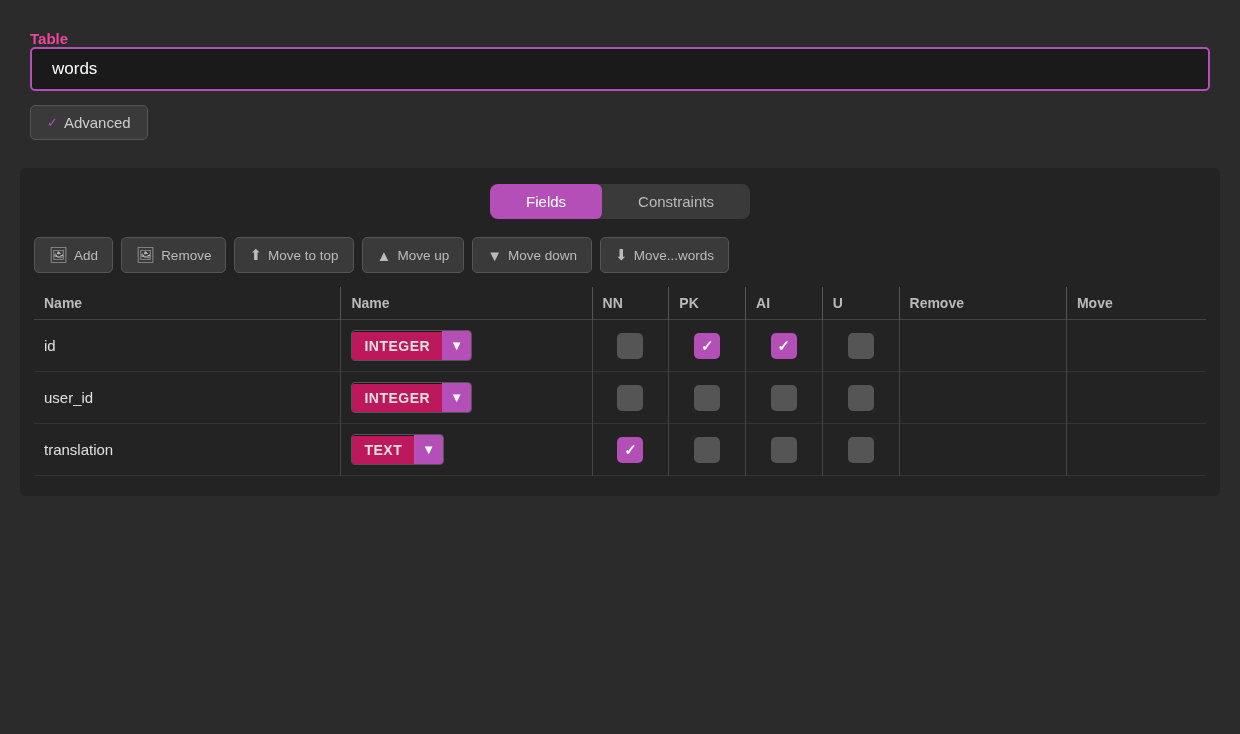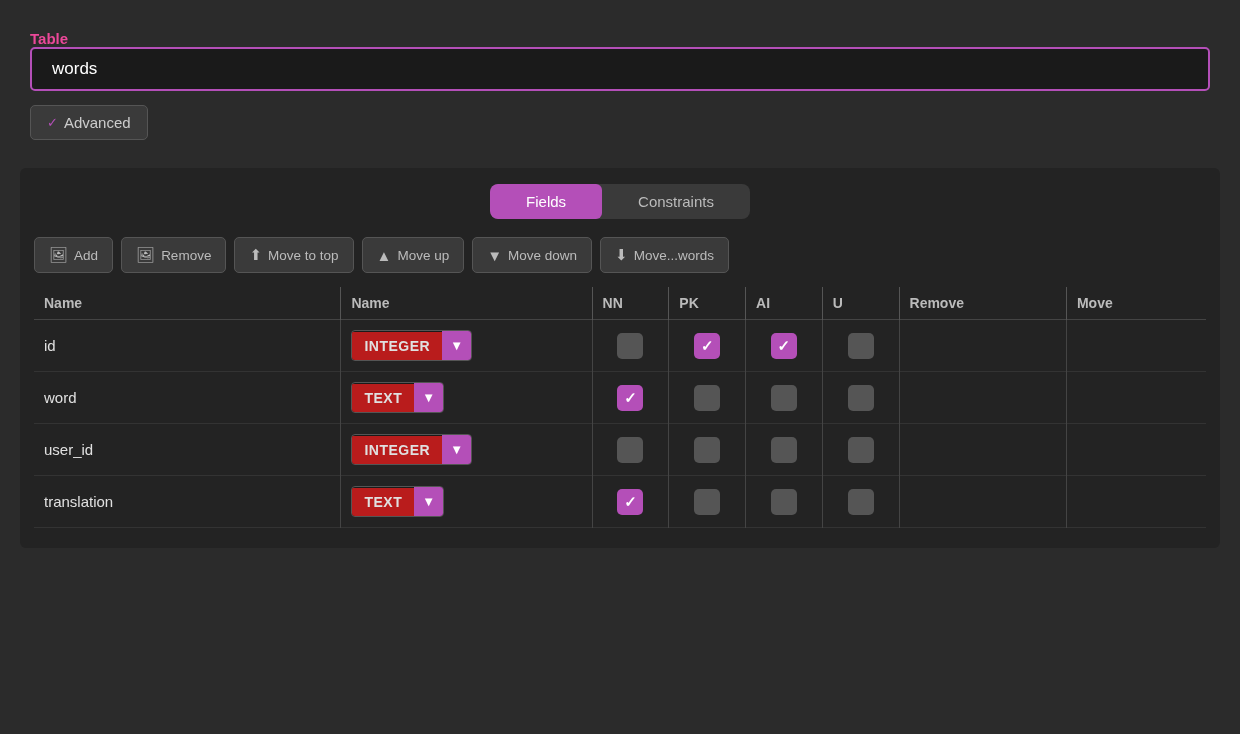--- a/index.html
+++ b/index.html
@@ -161,21 +161,21 @@
       background: #1a1a1a;
       border: 1px solid #555;
       border-radius: 4px;
       overflow: hidden;
     }
 
     .type-select-label {
       padding: 6px 12px;
       font-size: 14px;
       color: #e0e0e0;
-      background: #b91c1c;
+      background: #be185d;
       font-weight: 600;
       letter-spacing: 0.5px;
     }
 
     .type-dropdown-btn {
       background: #b44fb8;
       border: none;
       padding: 7px 8px;
       cursor: pointer;
       color: #fff;
@@ -335,21 +335,52 @@
             </td>
             <td class="sep">
               <div class="checkbox-cell">
                 <div class="checkbox unchecked"></div>
               </div>
             </td>
             <td class="sep"></td>
             <td class="sep"></td>
           </tr>
           <tr>
-            <td>word</td>
+            <td>user_id</td>
+            <td class="sep">
+      <div class="type-select-wrapper">
+        <span class="type-select-label">INTEGER</span>
+        <button class="type-dropdown-btn">▼</button>
+      </div>
+    </td>
+            <td class="sep">
+              <div class="checkbox-cell">
+                <div class="checkbox unchecked"></div>
+              </div>
+            </td>
+            <td class="sep">
+              <div class="checkbox-cell">
+                <div class="checkbox unchecked"></div>
+              </div>
+            </td>
+            <td class="sep">
+              <div class="checkbox-cell">
+                <div class="checkbox unchecked"></div>
+              </div>
+            </td>
+            <td class="sep">
+              <div class="checkbox-cell">
+                <div class="checkbox unchecked"></div>
+              </div>
+            </td>
+            <td class="sep"></td>
+            <td class="sep"></td>
+          </tr>
+          <tr>
+            <td>translation</td>
             <td class="sep">
       <div class="type-select-wrapper">
         <span class="type-select-label">TEXT</span>
         <button class="type-dropdown-btn">▼</button>
       </div>
     </td>
             <td class="sep">
               <div class="checkbox-cell">
                 <div class="checkbox checked"></div>
               </div>
@@ -365,79 +396,17 @@
               </div>
             </td>
             <td class="sep">
               <div class="checkbox-cell">
                 <div class="checkbox unchecked"></div>
               </div>
             </td>
             <td class="sep"></td>
             <td class="sep"></td>
           </tr>
-          <tr>
-            <td>user_id</td>
-            <td class="sep">
-      <div class="type-select-wrapper">
-        <span class="type-select-label">INTEGER</span>
-        <button class="type-dropdown-btn">▼</button>
-      </div>
-    </td>
-            <td class="sep">
-              <div class="checkbox-cell">
-                <div class="checkbox unchecked"></div>
-              </div>
-            </td>
-            <td class="sep">
-              <div class="checkbox-cell">
-                <div class="checkbox unchecked"></div>
-              </div>
-            </td>
-            <td class="sep">
-              <div class="checkbox-cell">
-                <div class="checkbox unchecked"></div>
-              </div>
-            </td>
-            <td class="sep">
-              <div class="checkbox-cell">
-                <div class="checkbox unchecked"></div>
-              </div>
-            </td>
-            <td class="sep"></td>
-            <td class="sep"></td>
-          </tr>
-          <tr>
-            <td>translation</td>
-            <td class="sep">
-      <div class="type-select-wrapper">
-        <span class="type-select-label">TEXT</span>
-        <button class="type-dropdown-btn">▼</button>
-      </div>
-    </td>
-            <td class="sep">
-              <div class="checkbox-cell">
-                <div class="checkbox checked"></div>
-              </div>
-            </td>
-            <td class="sep">
-              <div class="checkbox-cell">
-                <div class="checkbox unchecked"></div>
-              </div>
-            </td>
-            <td class="sep">
-              <div class="checkbox-cell">
-                <div class="checkbox unchecked"></div>
-              </div>
-            </td>
-            <td class="sep">
-              <div class="checkbox-cell">
-                <div class="checkbox unchecked"></div>
-              </div>
-            </td>
-            <td class="sep"></td>
-            <td class="sep"></td>
-          </tr>
         </tbody>
     </table>
 
   </div>
 </div>
 
 </body></html>

